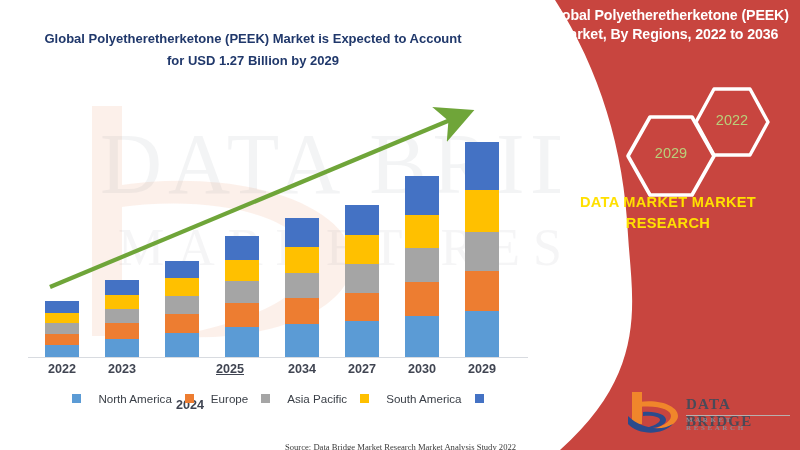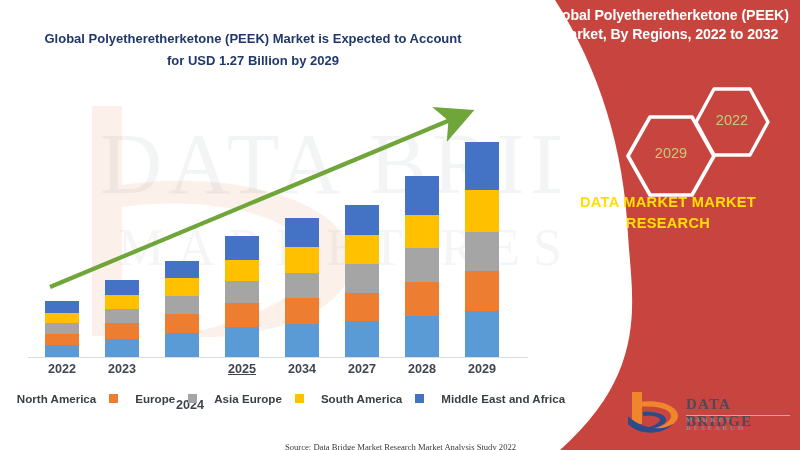--- a/index.html
+++ b/index.html
@@ -81,21 +81,21 @@
   }
 
   .arrow-layer{position:absolute;left:0;top:0;width:560px;height:450px;pointer-events:none;}
 
   .legend{
     position:absolute;left:18px;top:388px;width:520px;height:20px;
     display:flex;align-items:center;justify-content:center;gap:13px;
   }
   .legend-item{display:flex;align-items:center;gap:5px;}
   .legend-swatch{width:9px;height:9px;display:block;}
-  .legend-label{color:#3b4048;font-size:11.6px;font-weight:700;white-space:nowrap;padding-left:12px;}
+  .legend-label{color:#3b4048;font-size:11.6px;font-weight:400;white-space:nowrap;padding-left:12px;}
 
   .footer{position:absolute;left:0;top:428px;width:560px;height:20px;}
   .footer div{
     position:absolute;color:#3a3a3a;font-family:"Liberation Serif", serif;font-size:8.6px;white-space:nowrap;
   }
   .foot-left{left:38px;top:3px;}
   .foot-right{left:285px;top:14px;}
 </style>
 </head>
 <body>
@@ -170,24 +170,24 @@
           <div class="seg" style="height: 38.55px; background: rgb(165, 165, 165);"></div>
           <div class="seg" style="height: 39.5385px; background: rgb(237, 125, 49);"></div>
           <div class="seg" style="height: 46.4577px; background: rgb(91, 155, 213);"></div>
         </div>
       </div>
     <div class="axis"></div>
     <div class="xlabels" id="xlabels">
         <div class="xlabel" style="left: 12px;">2022</div>
         <div class="xlabel" style="left: 72px;">2023</div>
         <div class="xlabel" style="left: 140px; margin-top: 36px;">2024</div>
-        <div class="xlabel" style="left: 192px; text-decoration: underline;">2025</div>
+        <div class="xlabel" style="left: 180px; text-decoration: underline;">2025</div>
         <div class="xlabel" style="left: 252px;">2034</div>
         <div class="xlabel" style="left: 312px;">2027</div>
-        <div class="xlabel" style="left: 372px;">2028</div>
+        <div class="xlabel" style="left: 372px;">2030</div>
         <div class="xlabel" style="left: 432px;">2029</div>
       </div>
   </div>
 
   <svg class="arrow-layer" width="560" height="450">
     <defs>
       <marker id="ah" markerWidth="9" markerHeight="9" refX="4" refY="4.5" orient="auto">
         <path d="M0,0 L9,4.5 L0,9 L2.3,4.5 Z" fill="#6FA539"></path>
       </marker>
     </defs>
@@ -198,42 +198,41 @@
       <div class="legend-item">
         <span class="legend-swatch" style="background: rgb(91, 155, 213);"></span>
         <span class="legend-label">North America</span>
       </div>
       <div class="legend-item">
         <span class="legend-swatch" style="background: rgb(237, 125, 49);"></span>
         <span class="legend-label">Europe</span>
       </div>
       <div class="legend-item">
         <span class="legend-swatch" style="background: rgb(165, 165, 165);"></span>
-        <span class="legend-label">Asia Europe</span>
+        <span class="legend-label">Asia Pacific</span>
       </div>
       <div class="legend-item">
         <span class="legend-swatch" style="background: rgb(255, 192, 0);"></span>
         <span class="legend-label">South America</span>
       </div>
       <div class="legend-item">
         <span class="legend-swatch" style="background: rgb(68, 114, 196);"></span>
-        <span class="legend-label">Middle East and Africa</span>
       </div>
     </div>
 
   <div class="footer">
     <div class="foot-right">Source: Data Bridge Market Research Market Analysis Study 2022</div>
   </div>
 
   <div class="red-panel">
     <svg width="280" height="450" viewBox="0 0 280 450">
       <path d="M35 0 L280 0 L280 450 L40 450 C130 370 112 300 108 235 C104 150 80 70 35 0 Z" fill="#C8453F"></path>
     </svg>
 
-    <div class="panel-title">Global Polyetheretherketone (PEEK) Market, By Regions, 2022 to 2032</div>
+    <div class="panel-title">Global Polyetheretherketone (PEEK) Market, By Regions, 2022 to 2036</div>
 
     <div class="hex-wrap">
       <div class="hex hex-2022">
         <svg width="78" height="72" viewBox="0 0 78 72">
           <polygon points="21,3 57,3 75,36 57,69 21,69 3,36" fill="none" stroke="#ffffff" stroke-width="3.4" stroke-linejoin="round"></polygon>
         </svg>
         <span>2022</span>
       </div>
       <div class="hex hex-2029">
         <svg width="92" height="84" viewBox="0 0 92 84">

